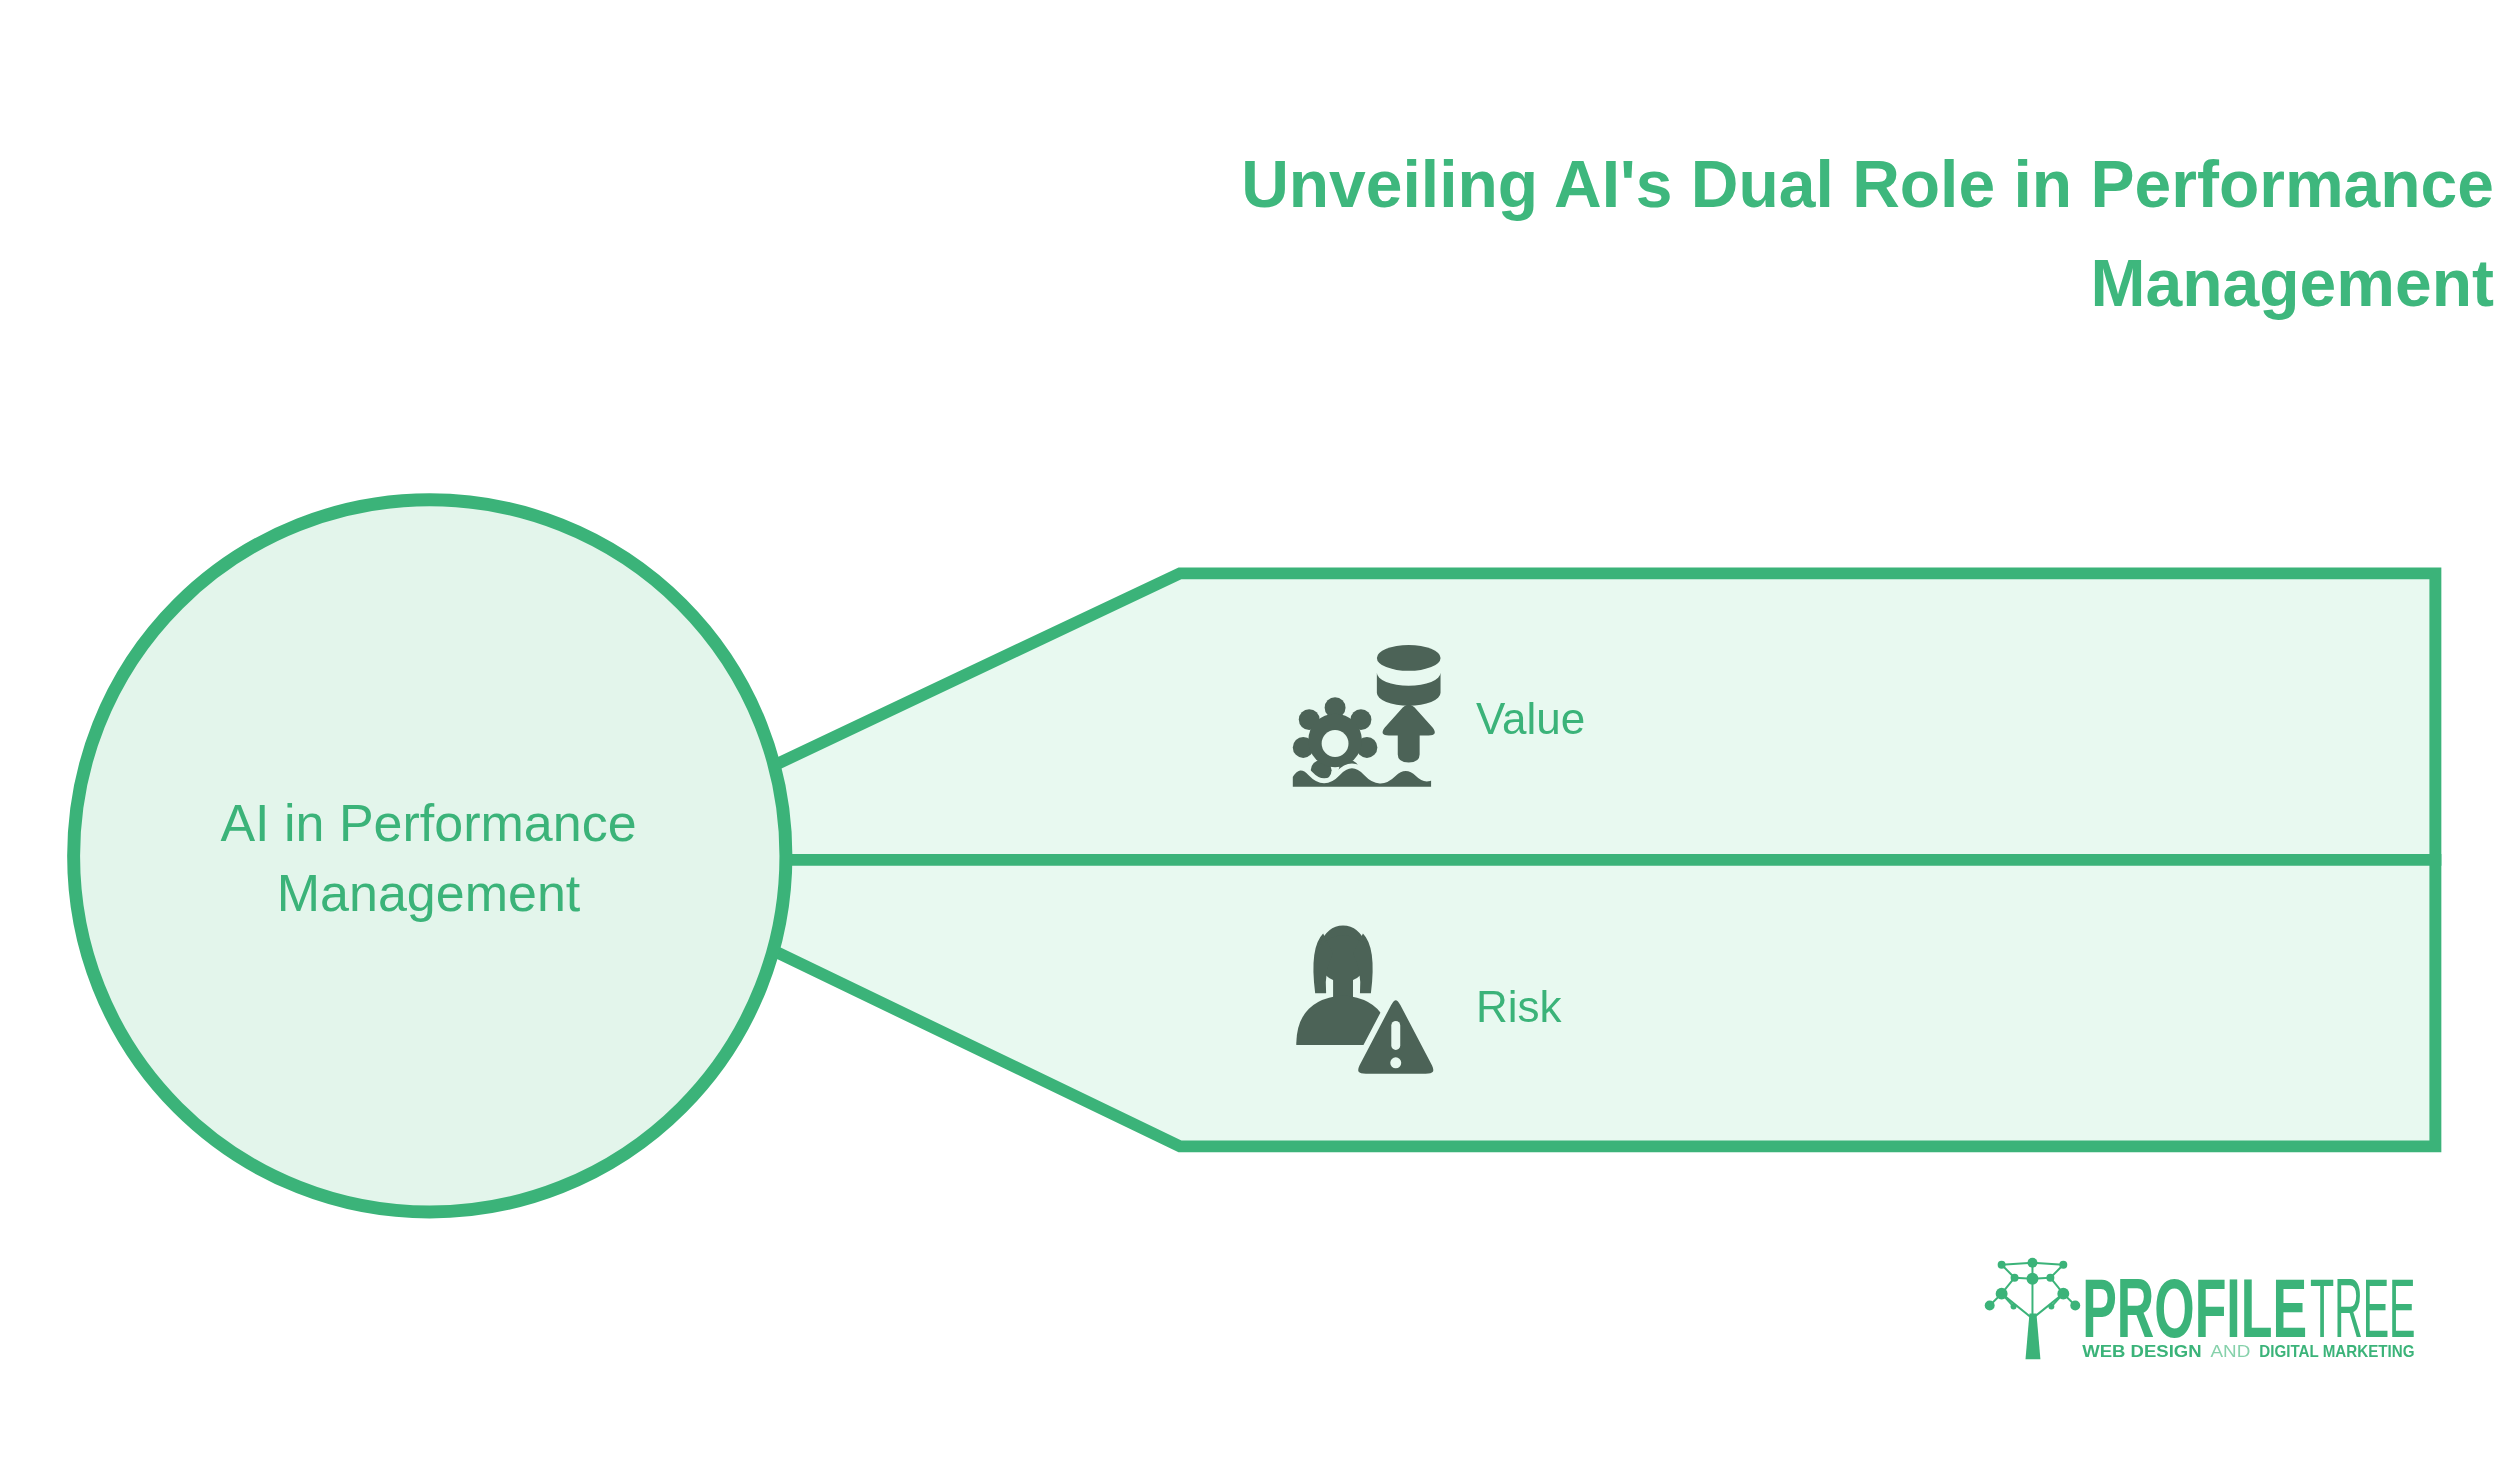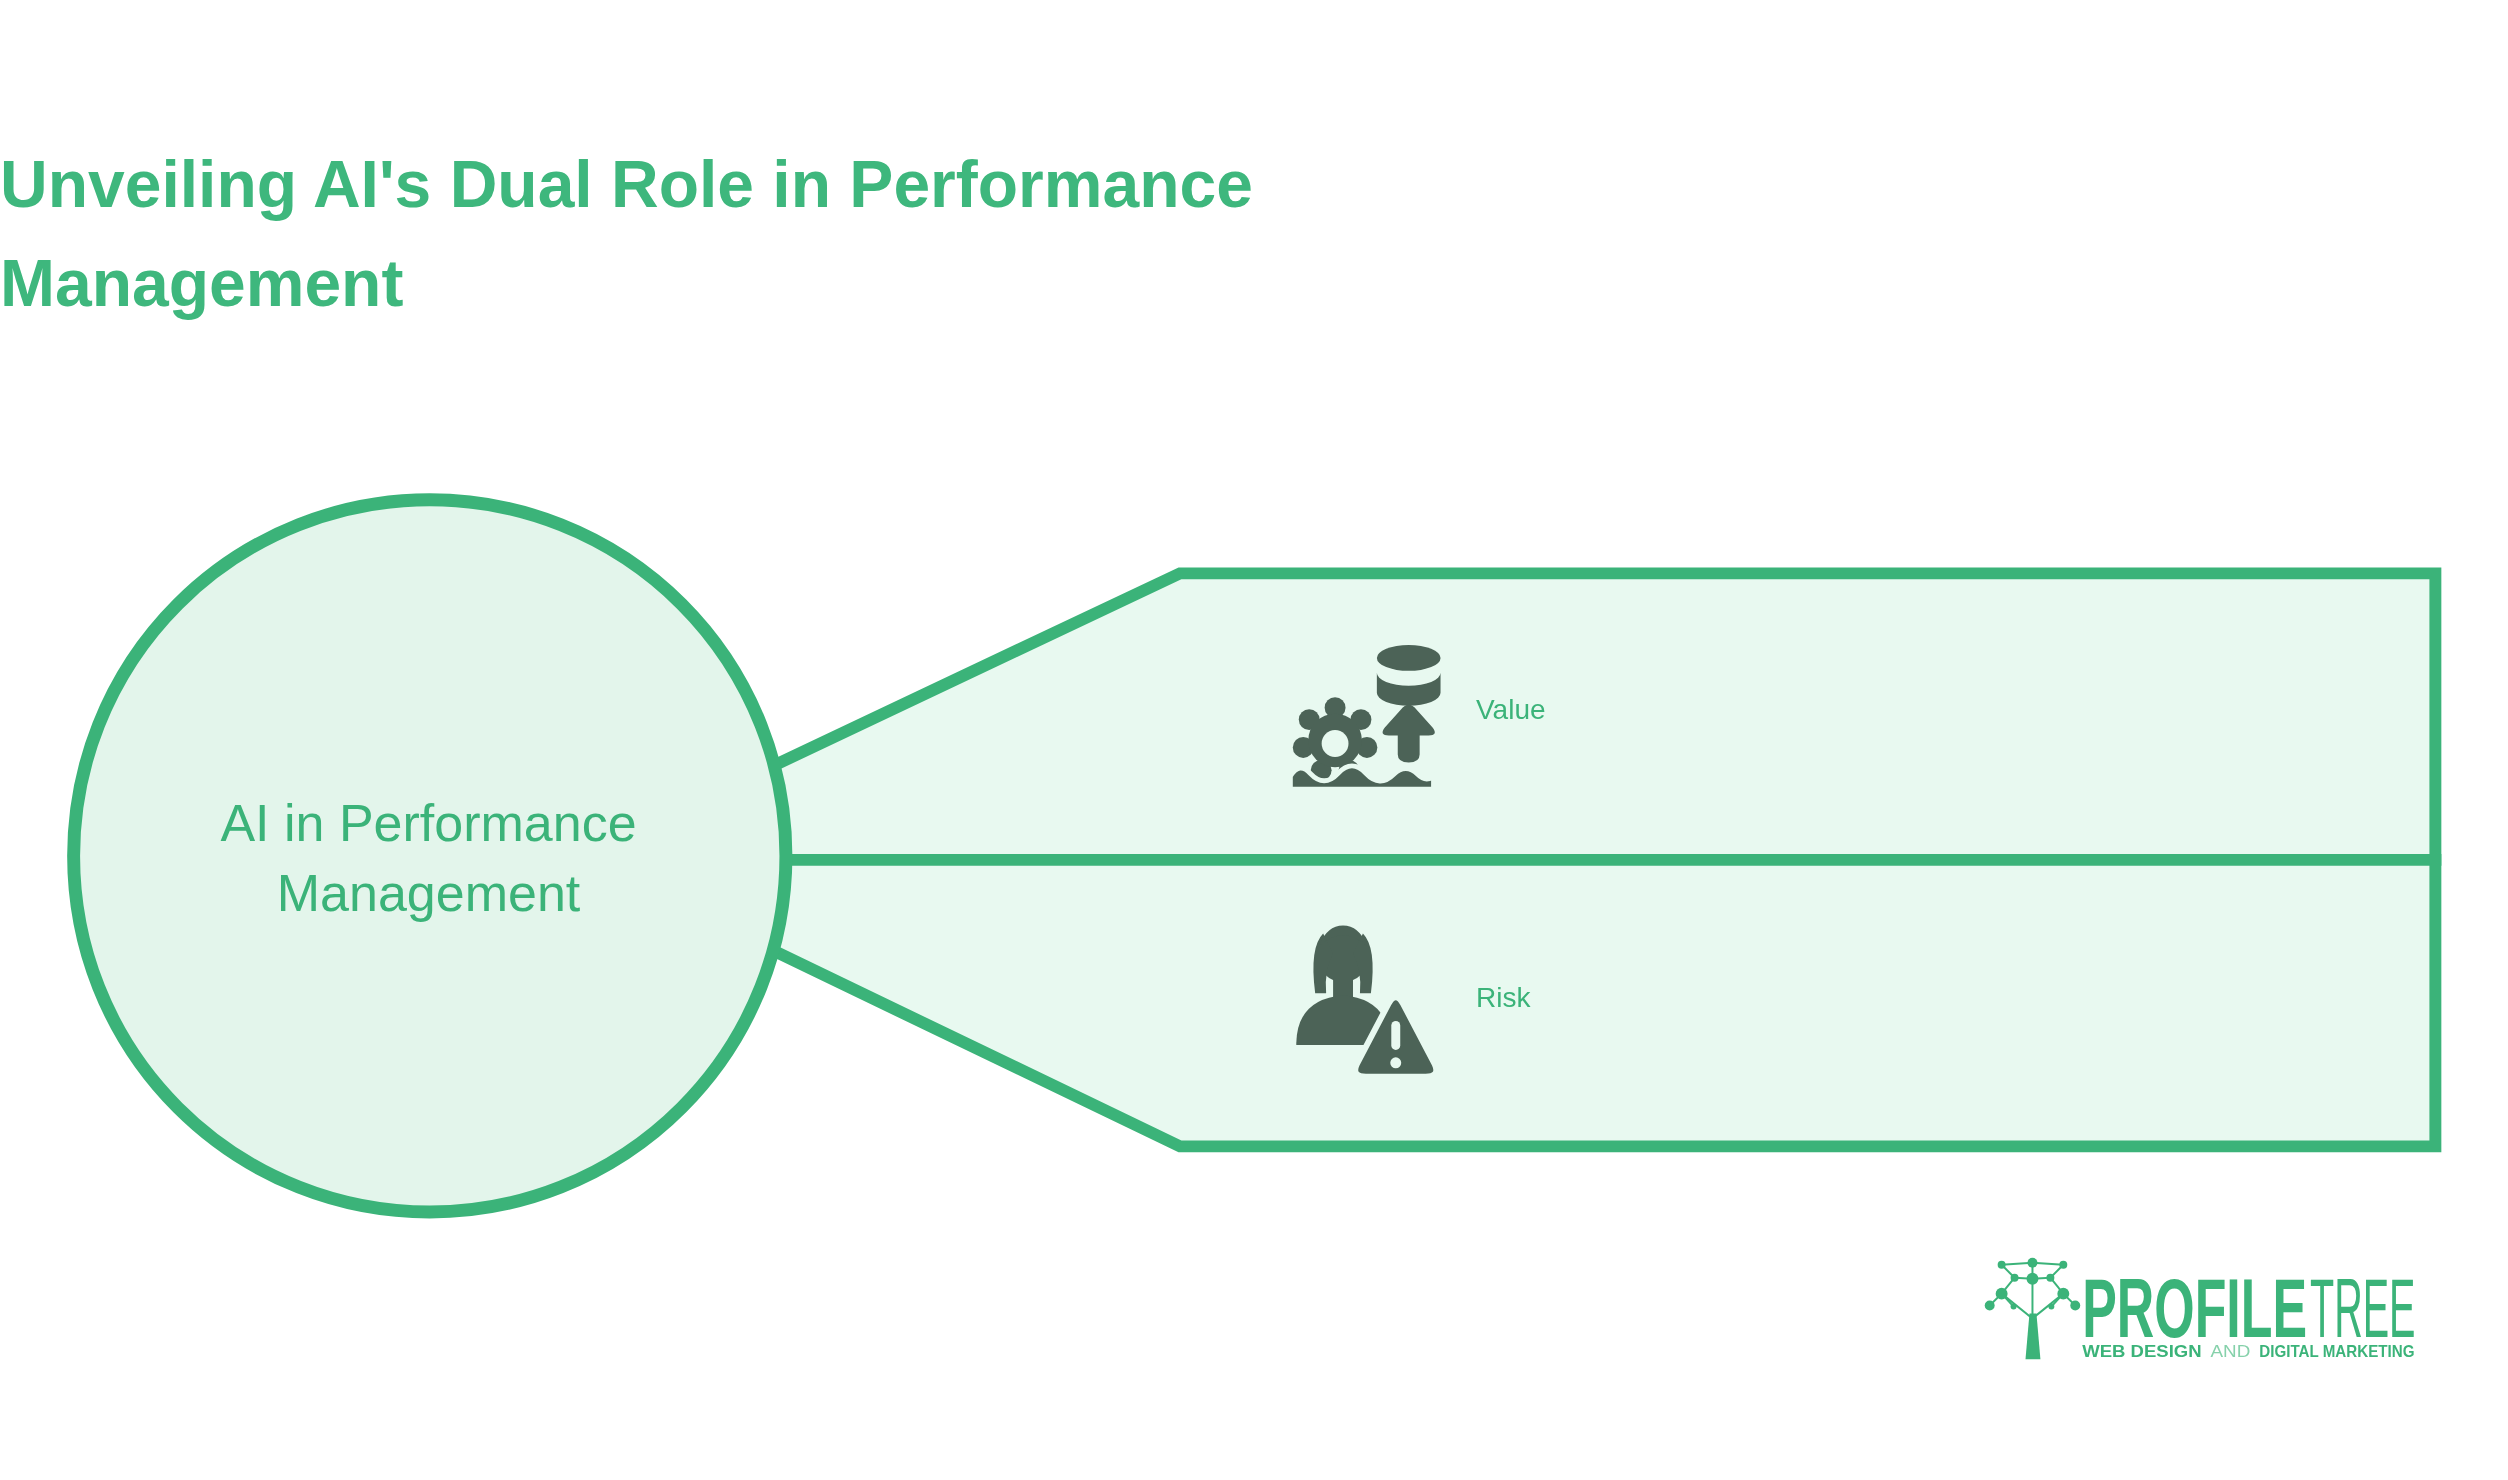--- a/index.html
+++ b/index.html
@@ -20,21 +20,21 @@
   .stage > svg {
     position: absolute;
     left: 0;
     top: 0;
   }
   .title {
     position: absolute;
     left: 0;
     right: 14px;
     top: 135px;
-    text-align: left;
+    text-align: right;
     z-index: 5;
   }
   .title span {
     display: inline-block;
     max-width: 1453px;
     font-size: 66px;
     font-weight: bold;
     line-height: 1.5;
     color: #3eb77d;
   }
@@ -45,21 +45,21 @@
     width: 637px;
     text-align: center;
     font-size: 52px;
     line-height: 1.35;
     color: #3bb379;
     z-index: 6;
   }
   .branch-label {
     position: absolute;
     left: 1476px;
-    font-size: 28px;
+    font-size: 44px;
     color: #3bb379;
     z-index: 6;
   }
   .branch-label.value { top: 694px; }
   .branch-label.risk  { top: 982px; }
 </style>
 </head>
 <body>
 
 <div class="stage">

